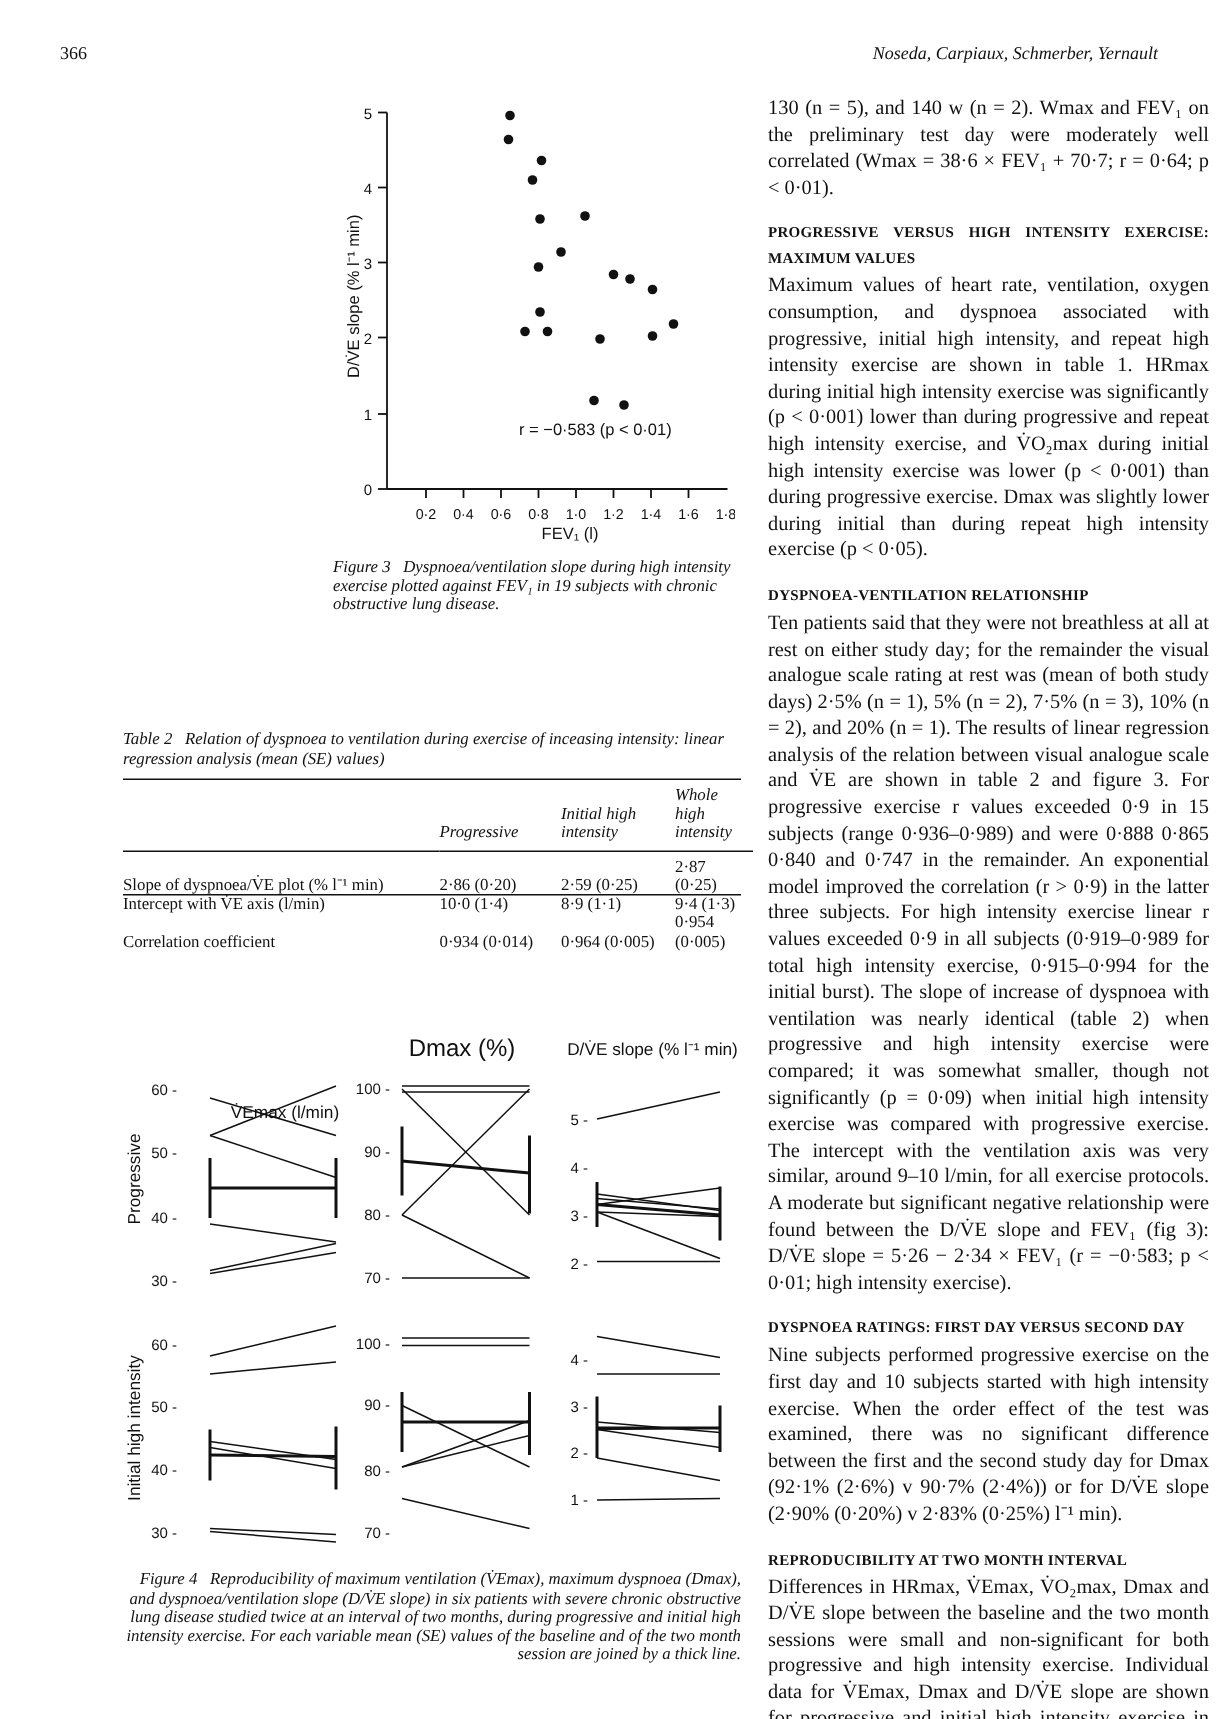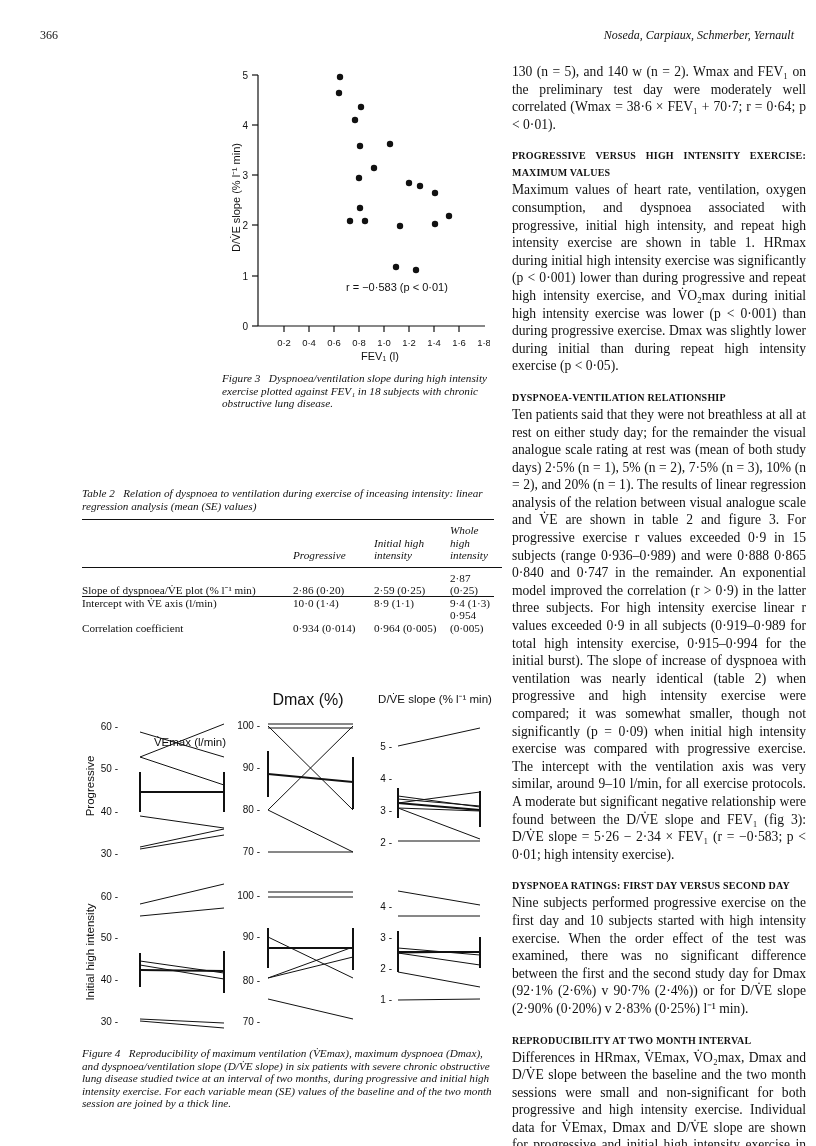--- a/index.html
+++ b/index.html
@@ -1,19 +1,19 @@
 <!DOCTYPE html>
 <html><head>
 <meta charset="utf-8">
 <style>
   html,body{margin:0;padding:0;background:#fff;}
   body{width:816px;height:1146px;position:relative;overflow:hidden;color:#111;font-family:"Liberation Serif",serif;}
   .abs{position:absolute;}
   .pagenum{left:40px;top:28px;font-size:12px;}
-  .authors{right:22px;top:28px;font-size:12px;font-style:italic;margin-left:32px;}
+  .authors{right:44px;top:28px;font-size:12px;font-style:italic;margin-left:32px;}
   .col{left:512px;width:294px;font-size:13.6px;line-height:17.6px;text-align:justify;}
   .col p{margin:0;}
   .sechead{font-size:10px;letter-spacing:0.2px;text-transform:uppercase;line-height:17px;margin:0;}
   .caption{font-style:italic;font-size:11.2px;line-height:12.5px;}
   .sans{font-family:"Liberation Sans",sans-serif;}
   svg text{font-family:"Liberation Sans",sans-serif;}
   table.t2{border-collapse:collapse;font-size:11.2px;line-height:12.5px;}
   table.t2 td,table.t2 th{padding:0 6px 0 0;vertical-align:bottom;text-align:left;font-weight:normal;}
   table.t2 th{font-style:italic;}
 </style>
@@ -84,21 +84,21 @@
       <circle cx="396" cy="267" r="3.2"></circle>
     <circle cx="416" cy="270" r="3.2"></circle>
   </g>
 </svg>
 <div class="abs sans" style="left:140px;top:190px;width:190px;text-align:center;font-size:11px;transform:rotate(-90deg);transform-origin:center;">D/V̇E slope (% l⁻¹ min)</div>
 <div class="abs sans" style="left:340px;top:350px;width:80px;text-align:center;font-size:11px;">FEV₁ (l)</div>
 <div class="abs sans" style="left:346px;top:281px;font-size:11px;text-align:center;">r = −0·583 (p &lt; 0·01)</div>
 
 <div class="abs caption" style="left:222px;top:372px;width:270px;">
   <span>Figure 3</span>&nbsp;&nbsp;
-  <span>Dyspnoea/ventilation slope during high intensity exercise plotted against FEV₁ in 18 subjects with chronic obstructive lung disease.</span>
+  <span>Dyspnoea/ventilation slope during high intensity exercise plotted against FEV₁ in 19 subjects with chronic obstructive lung disease.</span>
 </div>
 
 <div class="abs caption" style="left:82px;top:487px;width:410px;">
   <span>Table 2</span>&nbsp;&nbsp;
   <span>Relation of dyspnoea to ventilation during exercise of inceasing intensity: linear regression analysis (mean (SE) values)</span>
 </div>
 <div class="abs" style="left:82px;top:519px;width:412px;border-top:1.5px solid #111;"></div>
 <table class="abs t2" style="left:82px;top:524px;width:420px;">
   <tbody>
       <tr style="height:34px;">
@@ -236,21 +236,21 @@
       <line x1="224" y1="951" x2="224" y2="993"></line>
     <line x1="268" y1="948" x2="353" y2="948"></line>
     <line x1="268" y1="928" x2="268" y2="968"></line>
       <line x1="353" y1="928" x2="353" y2="970"></line>
     <line x1="398" y1="952" x2="480" y2="952"></line>
     <line x1="398" y1="931" x2="398" y2="972"></line>
       <line x1="480" y1="937" x2="480" y2="968"></line>
   </g>
 </svg>
 
-<div class="abs caption" style="left:82px;top:1047px;width:412px;">
+<div class="abs caption" style="left:82px;top:1047px;width:412px;text-align:right;">
   <span>Figure 4</span>&nbsp;&nbsp;
   <span>Reproducibility of maximum ventilation (V̇Emax), maximum dyspnoea (Dmax), and dyspnoea/ventilation slope (D/V̇E slope) in six patients with severe chronic obstructive lung disease studied twice at an interval of two months, during progressive and initial high intensity exercise. For each variable mean (SE) values of the baseline and of the two month session are joined by a thick line.</span>
 </div>
 
 <div class="abs col" style="top:63px;">
   <p>130 (n = 5), and 140 w (n = 2). Wmax and FEV₁ on the preliminary test day were moderately well correlated (Wmax = 38·6 × FEV₁ + 70·7; r = 0·64; p &lt; 0·01).</p>
   <div style="height:14px;"></div>
   <h3 class="sechead">Progressive versus high intensity exercise: maximum values</h3>
   <p>Maximum values of heart rate, ventilation, oxygen consumption, and dyspnoea associated with progressive, initial high intensity, and repeat high intensity exercise are shown in table 1. HRmax during initial high intensity exercise was significantly (p &lt; 0·001) lower than during progressive and repeat high intensity exercise, and V̇O₂max during initial high intensity exercise was lower (p &lt; 0·001) than during progressive exercise. Dmax was slightly lower during initial than during repeat high intensity exercise (p &lt; 0·05).</p>
   <div style="height:14px;"></div>

